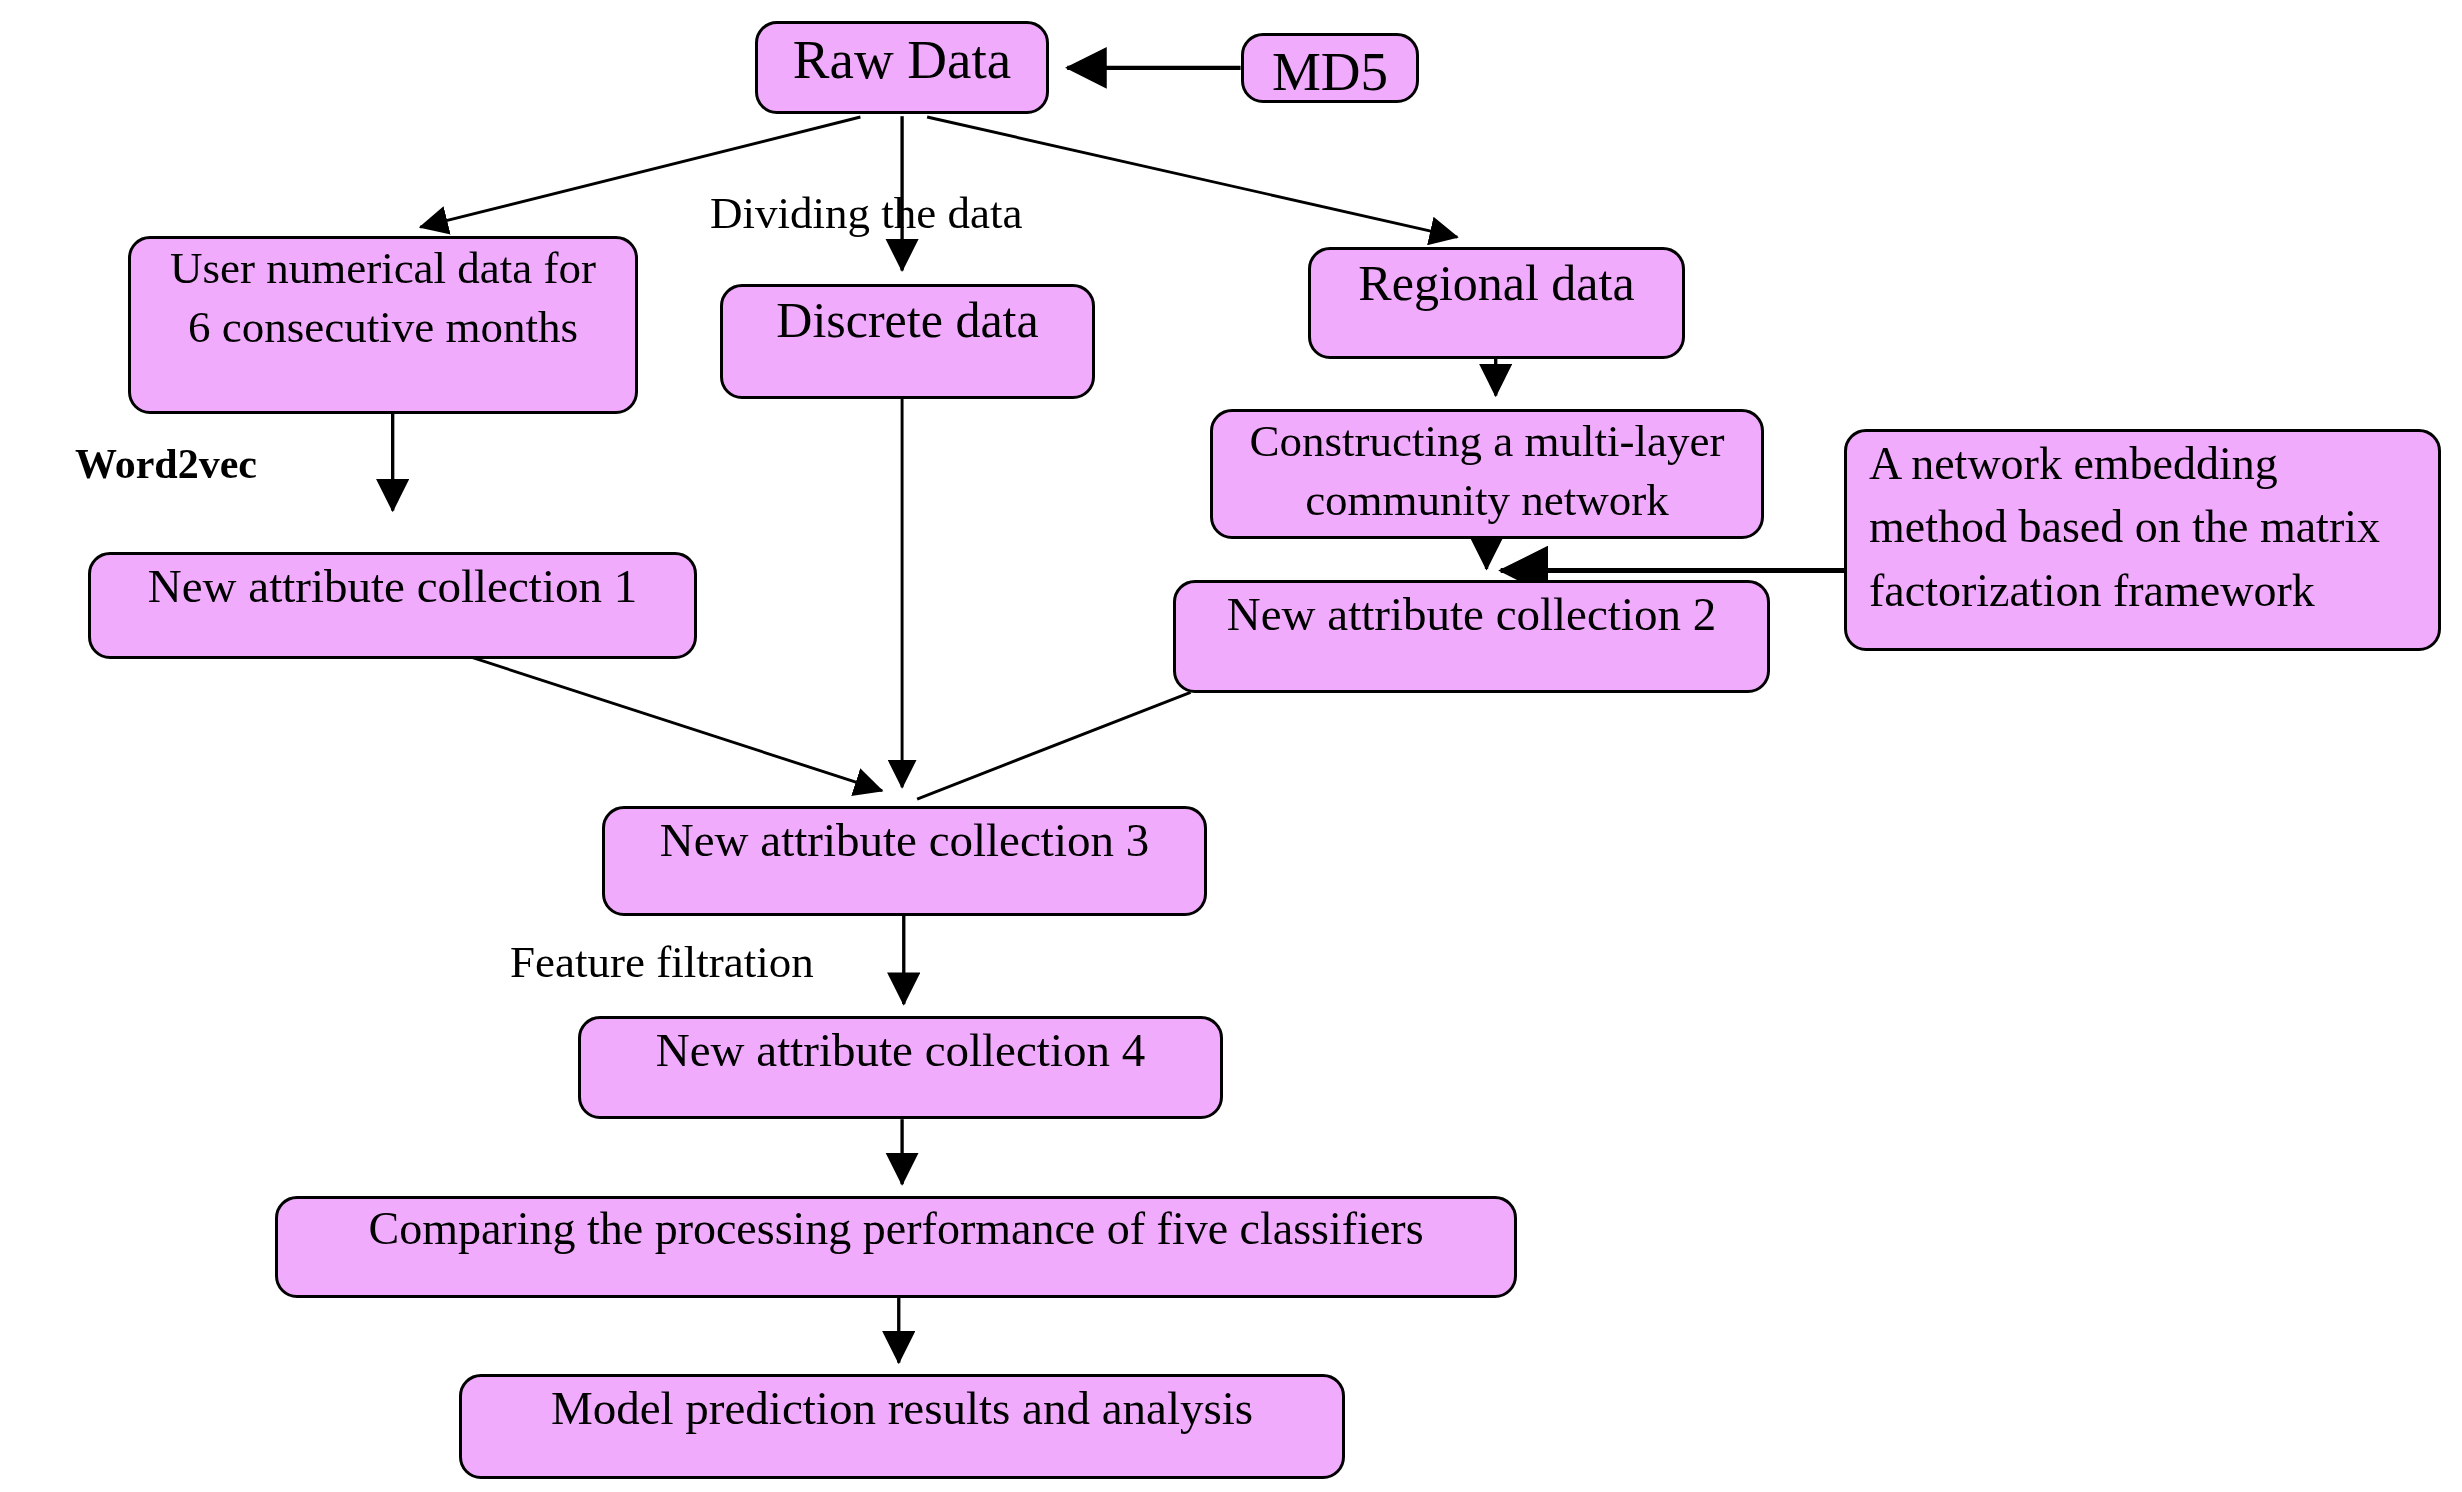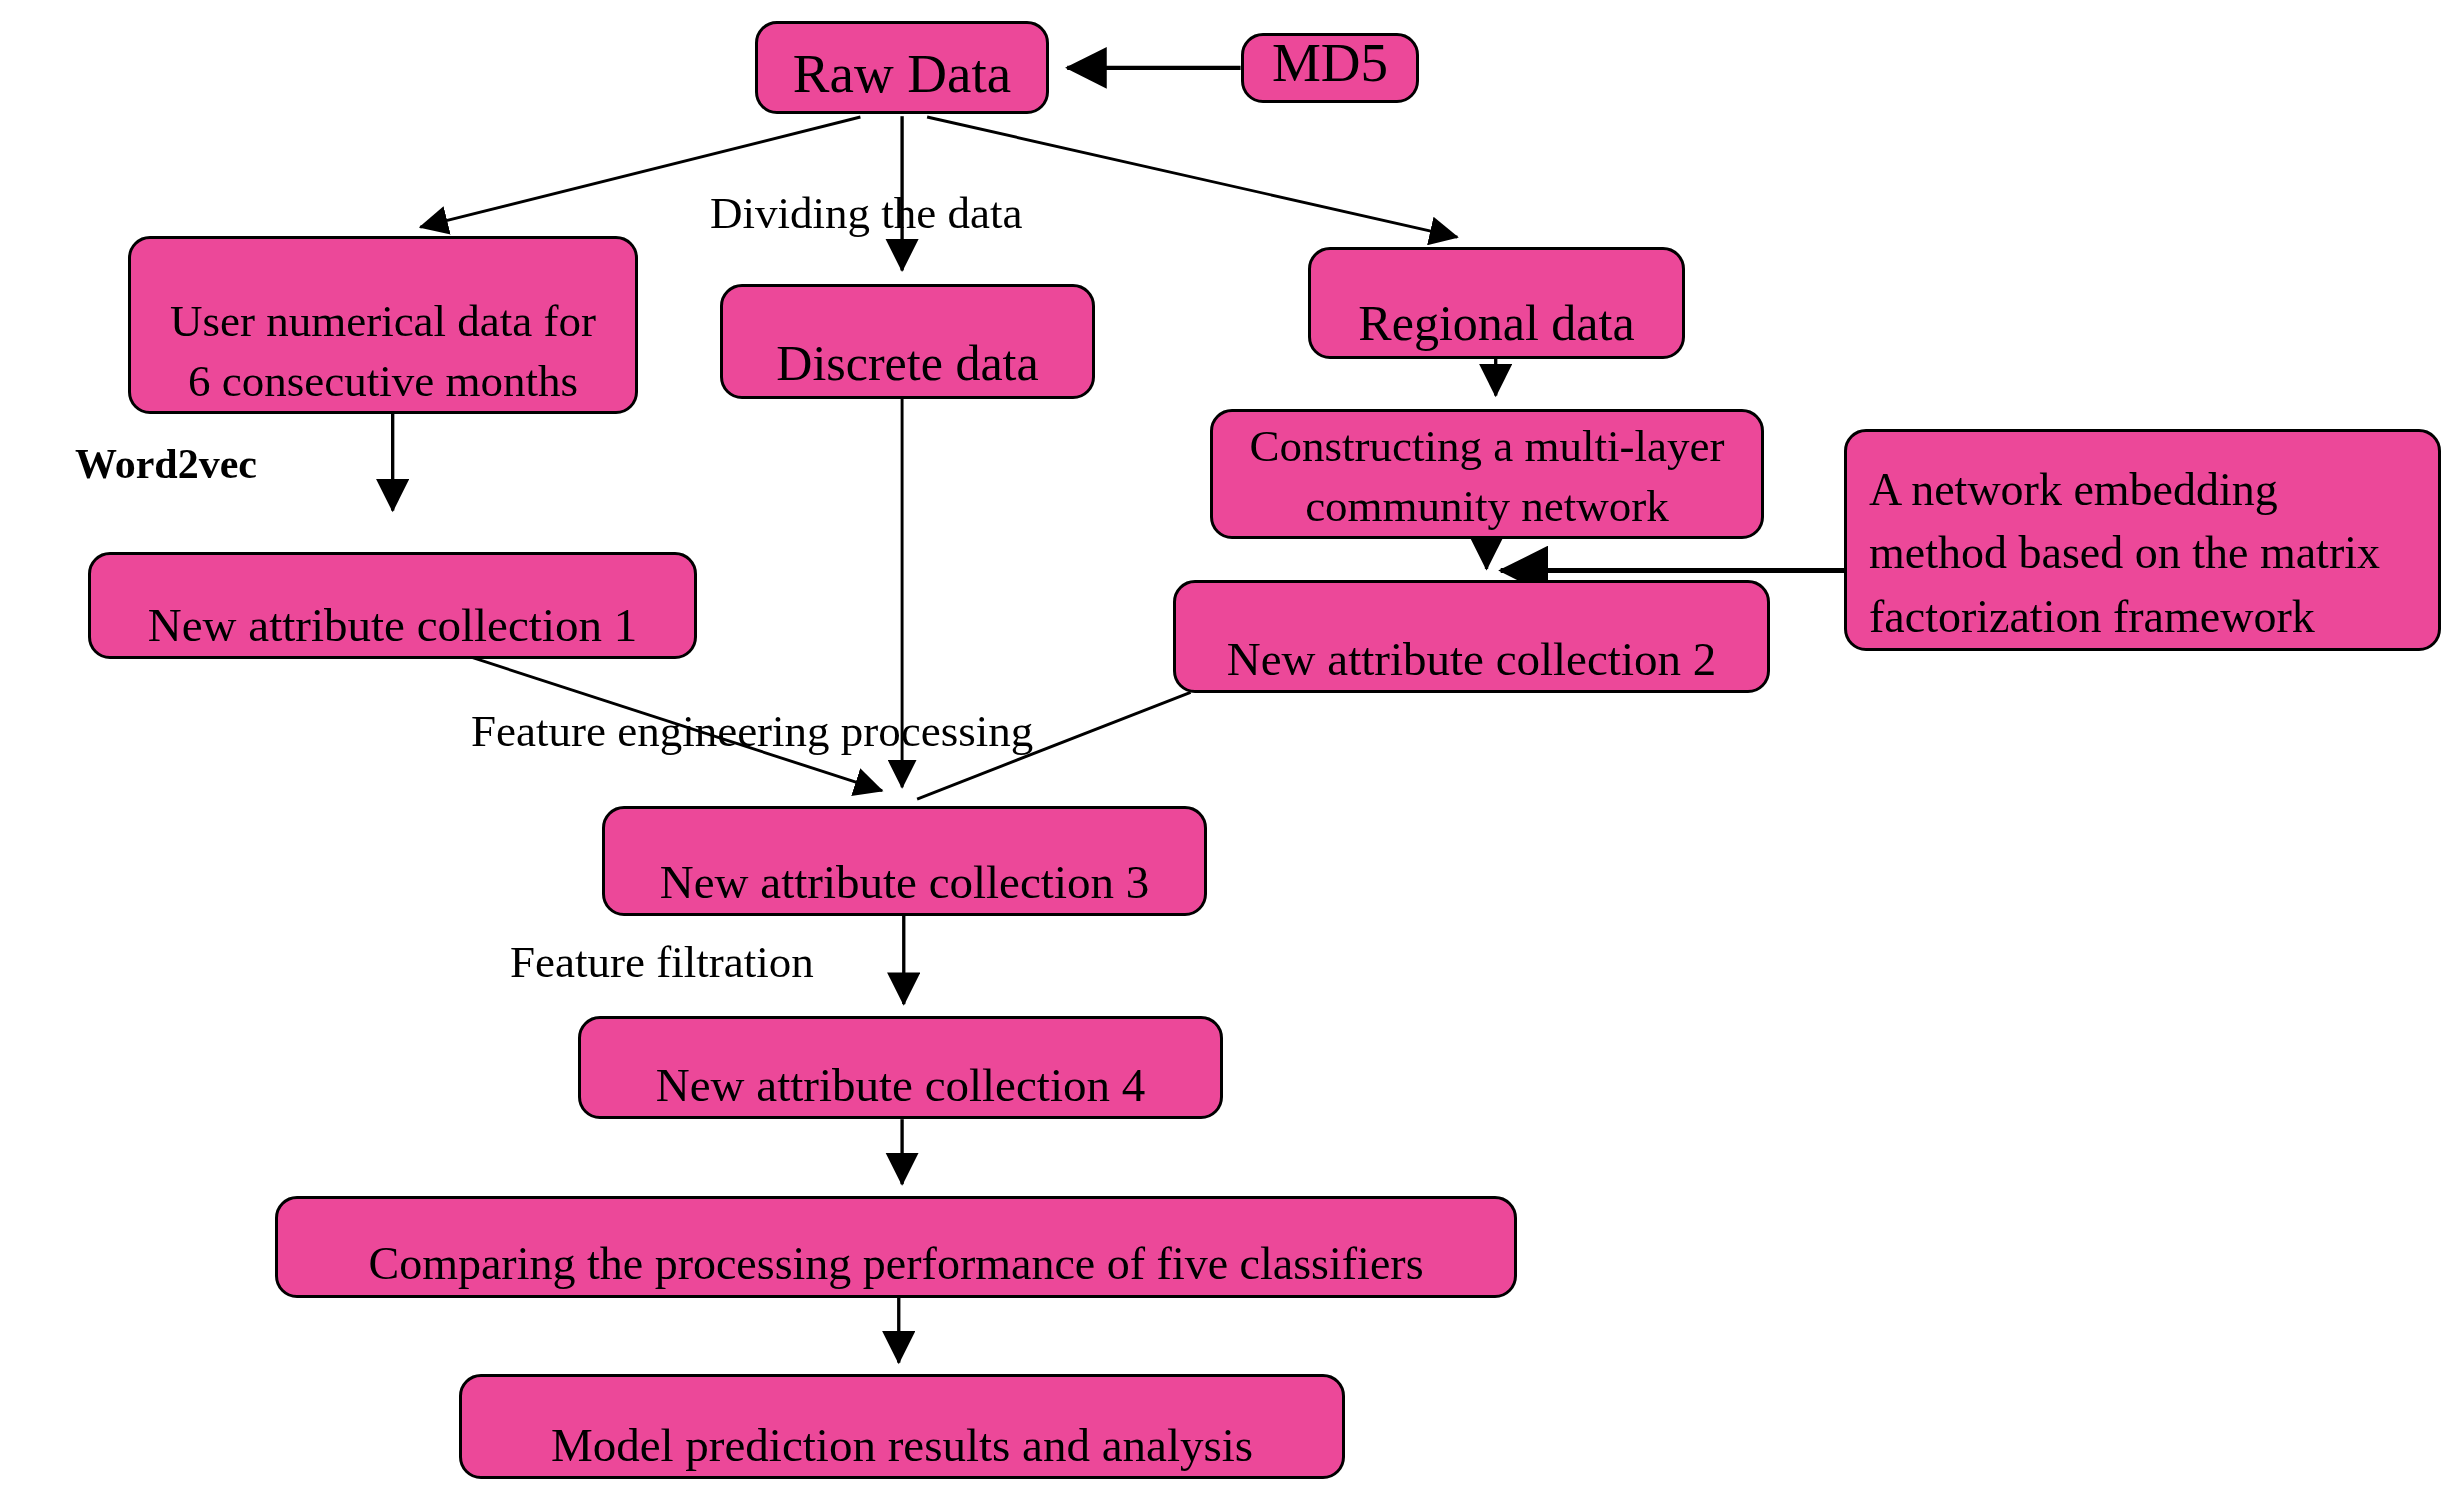--- a/index.html
+++ b/index.html
@@ -26,27 +26,27 @@
     width: 2462px;
     height: 1493px;
   }
   .edge {
     stroke: #000000;
     fill: none;
   }
   .node {
     position: absolute;
     box-sizing: border-box;
-    background: #ec4899;
+    background: #f0abfc;
     border: 3.3px solid #000000;
     border-radius: 22px;
     display: flex;
     flex-direction: column;
     align-items: center;
-    justify-content: flex-end;
+    justify-content: flex-start;
     text-align: center;
     font-size: 47px;
     line-height: 1.32;
     padding: 0 10px;
   }
   .node .line { display: block; }
   .fs-xl { font-size: 55px; }
   .fs-lg { font-size: 50px; }
   .fs-md { font-size: 45px; }
   .node-embedding {
@@ -163,18 +163,17 @@
   </div>
 
   <div class="node" style="left:459px; top:1374px; width:886px; height:105px;">
     <span class="line">Model prediction results and analysis</span>
   </div>
 
   <div class="edge-label" style="left:710px; top:187px; width:359px;">Dividing the data</div>
 
   <div class="edge-label bold" style="left:27px; top:440px; width:200px; text-align:left;">Word2vec</div>
 
-  <div class="edge-label" style="left:471px; top:705px; width:659px;">Feature engineering processing</div>
 
   <div class="edge-label" style="left:510px; top:936px; width:359px;">Feature filtration</div>
 
 </div>
 
 
 </body></html>

